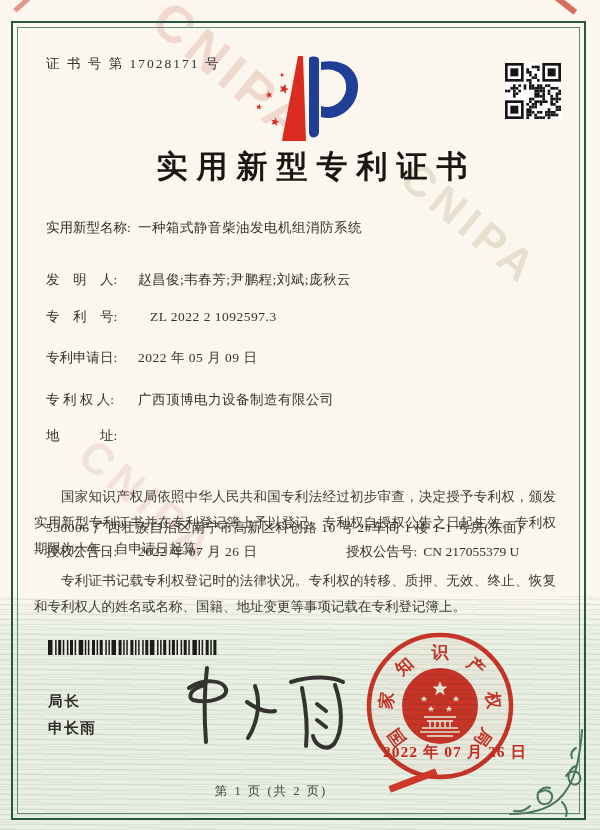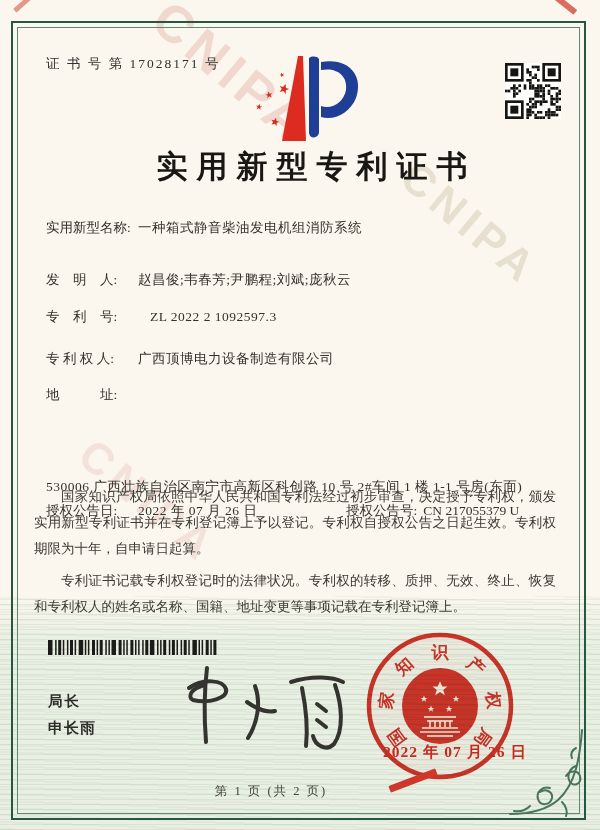--- a/index.html
+++ b/index.html
@@ -235,20 +235,24 @@
       <span class="val">一种箱式静音柴油发电机组消防系统</span>
     </div>
     <div class="frow m1">
       <span class="lab">发　明　人:</span>
       <span class="val">赵昌俊;韦春芳;尹鹏程;刘斌;庞秋云</span>
     </div>
     <div class="frow m2">
       <span class="lab">专　利　号:</span>
       <span class="val">ZL 2022 2 1092597.3</span>
     </div>
+    <div class="frow m3">
+      <span class="lab">专利申请日:</span>
+      <span class="val">2022 年 05 月 09 日</span>
+    </div>
     <div class="frow m4">
       <span class="lab">专 利 权 人:</span>
       <span class="val">广西顶博电力设备制造有限公司</span>
     </div>
     <div class="frow m5">
       <span class="lab">地　　　址:</span>
       <span class="val">530006 广西壮族自治区南宁市高新区科创路 10 号 2#车间 1 楼 1-1 号房(东面)</span>
     </div>
     <div class="frow m6 grant-row">
       <span class="lab">授权公告日:</span>

